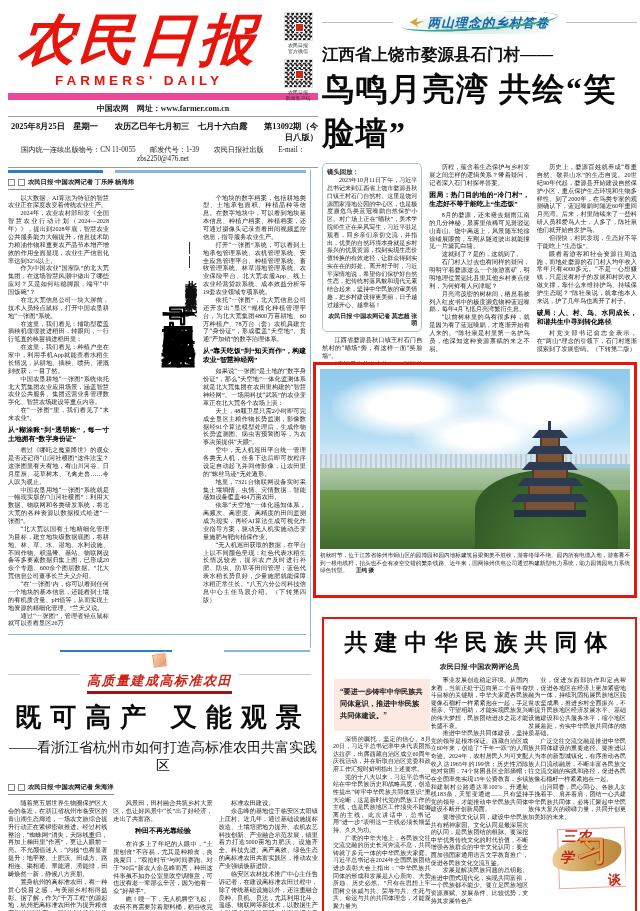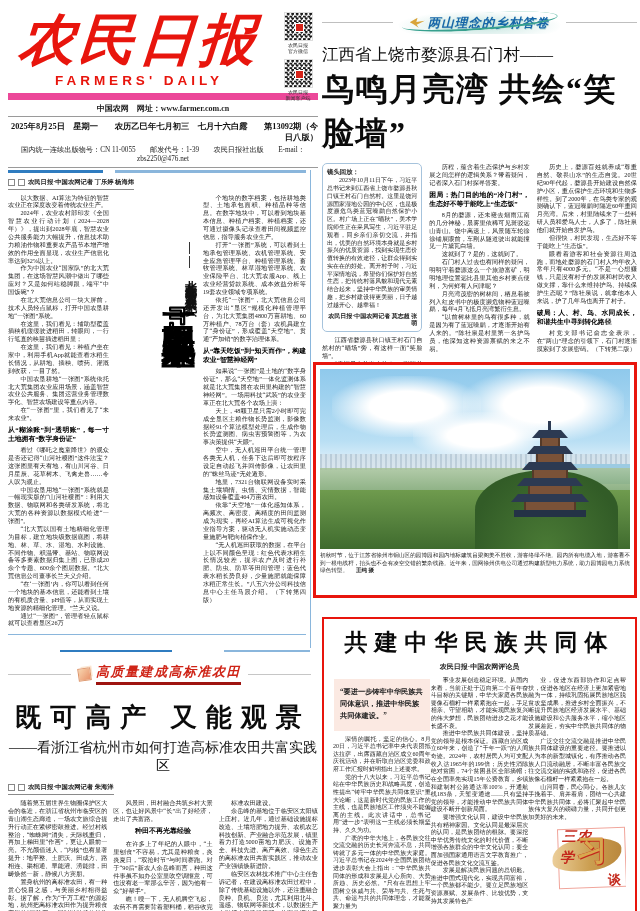--- a/index.html
+++ b/index.html
@@ -32,21 +32,21 @@
   .badge-row{display:flex;align-items:center;gap:5px;height:32px;}
   .badge-line{flex:1;height:1px;background:#bfbfbf;}
   .badge{position:relative;padding:2px 12px;border-radius:14px;
          background:radial-gradient(ellipse at 50% 65%,rgba(64,168,150,.30),rgba(64,168,150,0) 72%);}
   .badge::before{content:"";position:absolute;left:4px;right:4px;top:2px;bottom:4px;border-radius:50%;
          border-bottom:2px solid #37a08e;border-right:1.5px solid #5cb8a4;transform:rotate(-4deg);}
   .badge-bird{display:inline-block;width:15px;height:10px;background:#d9a43a;vertical-align:middle;margin-right:3px;
          clip-path:polygon(0 45%,52% 0,44% 42%,100% 28%,46% 68%,60% 100%,22% 62%);}
   .badge-text{font-size:12.5px;font-weight:bold;font-style:italic;color:#1565a8;letter-spacing:1px;
          text-shadow:.5px .5px 0 #bfe0d8;}
-  .kicker{font-size:16.5px;font-weight:normal;color:#101010;margin:6px 0 2px;}
+  .kicker{font-size:16.5px;font-weight:bold;color:#101010;margin:6px 0 2px;}
   .lead-headline{font-size:32px;font-weight:bold;color:#0b0b0b;letter-spacing:1.5px;margin-bottom:7px;}
   .lead-cols{display:flex;gap:7px;height:252px;overflow:hidden;}
   .lead-cols .bodycol{flex:1;}
   .flashback{border:1px solid #a6c3dc;border-radius:5px;padding:4px 4px 3px;margin-bottom:4px;background:#fff;}
   .flashback-title{font-weight:bold;font-size:6.4px;margin-bottom:1px;}
   .flashback p{font-size:6px;line-height:1.3;}
   .flashback-byline{text-align:right;font-weight:bold;font-size:6px;margin-top:3px;text-indent:0;}
 
   
   .photo-block{position:absolute;left:313px;top:362px;width:324px;height:236px;box-sizing:border-box;
@@ -86,21 +86,21 @@
   .fcol-l{width:102px;}
   .fcol-r{width:104px;}
   .vhead{writing-mode:vertical-rl;text-orientation:mixed;height:436px;width:84px;display:flex;}
   .vsub{font-size:12px;font-weight:bold;padding-top:48px;line-height:1.3;letter-spacing:2px;color:#111;}
   .vmain{font-size:34px;font-weight:bold;line-height:1.18;letter-spacing:1px;color:#000;}
   .rule-blue{height:1px;background:#8ab6dc;margin-top:2px;}
 
   
   .banner{position:absolute;left:8px;top:652px;width:303px;height:44px;display:flex;align-items:center;gap:7px;}
   .banner-line{flex:1;height:1px;background:#c6c6c6;}
-  .banner-core{display:flex;align-items:center;gap:5px;}
+  .banner-core{display:flex;align-items:center;gap:5px;flex-direction:column;}
   .cube{width:11px;height:11px;border:1px solid #dd9468;transform:rotate(-8deg);
         background:linear-gradient(135deg,#f8d4ae,#e8926a);box-shadow:2.5px -2.5px 0 -1px #fbe6d2;}
   .banner-text{font-size:13px;font-weight:bold;font-style:italic;color:#cf2417;letter-spacing:1.5px;
         border-bottom:3.5px solid #9e1410;padding-bottom:1px;}
   .blueseg{position:absolute;top:-2px;height:2px;background:#2f7cc0;}
   .bs1{left:52px;width:112px;}
   .bs2{left:216px;width:86px;background:#8ab6dc;}
 
   
   .field{position:absolute;left:8px;top:700px;width:310px;height:208px;}

